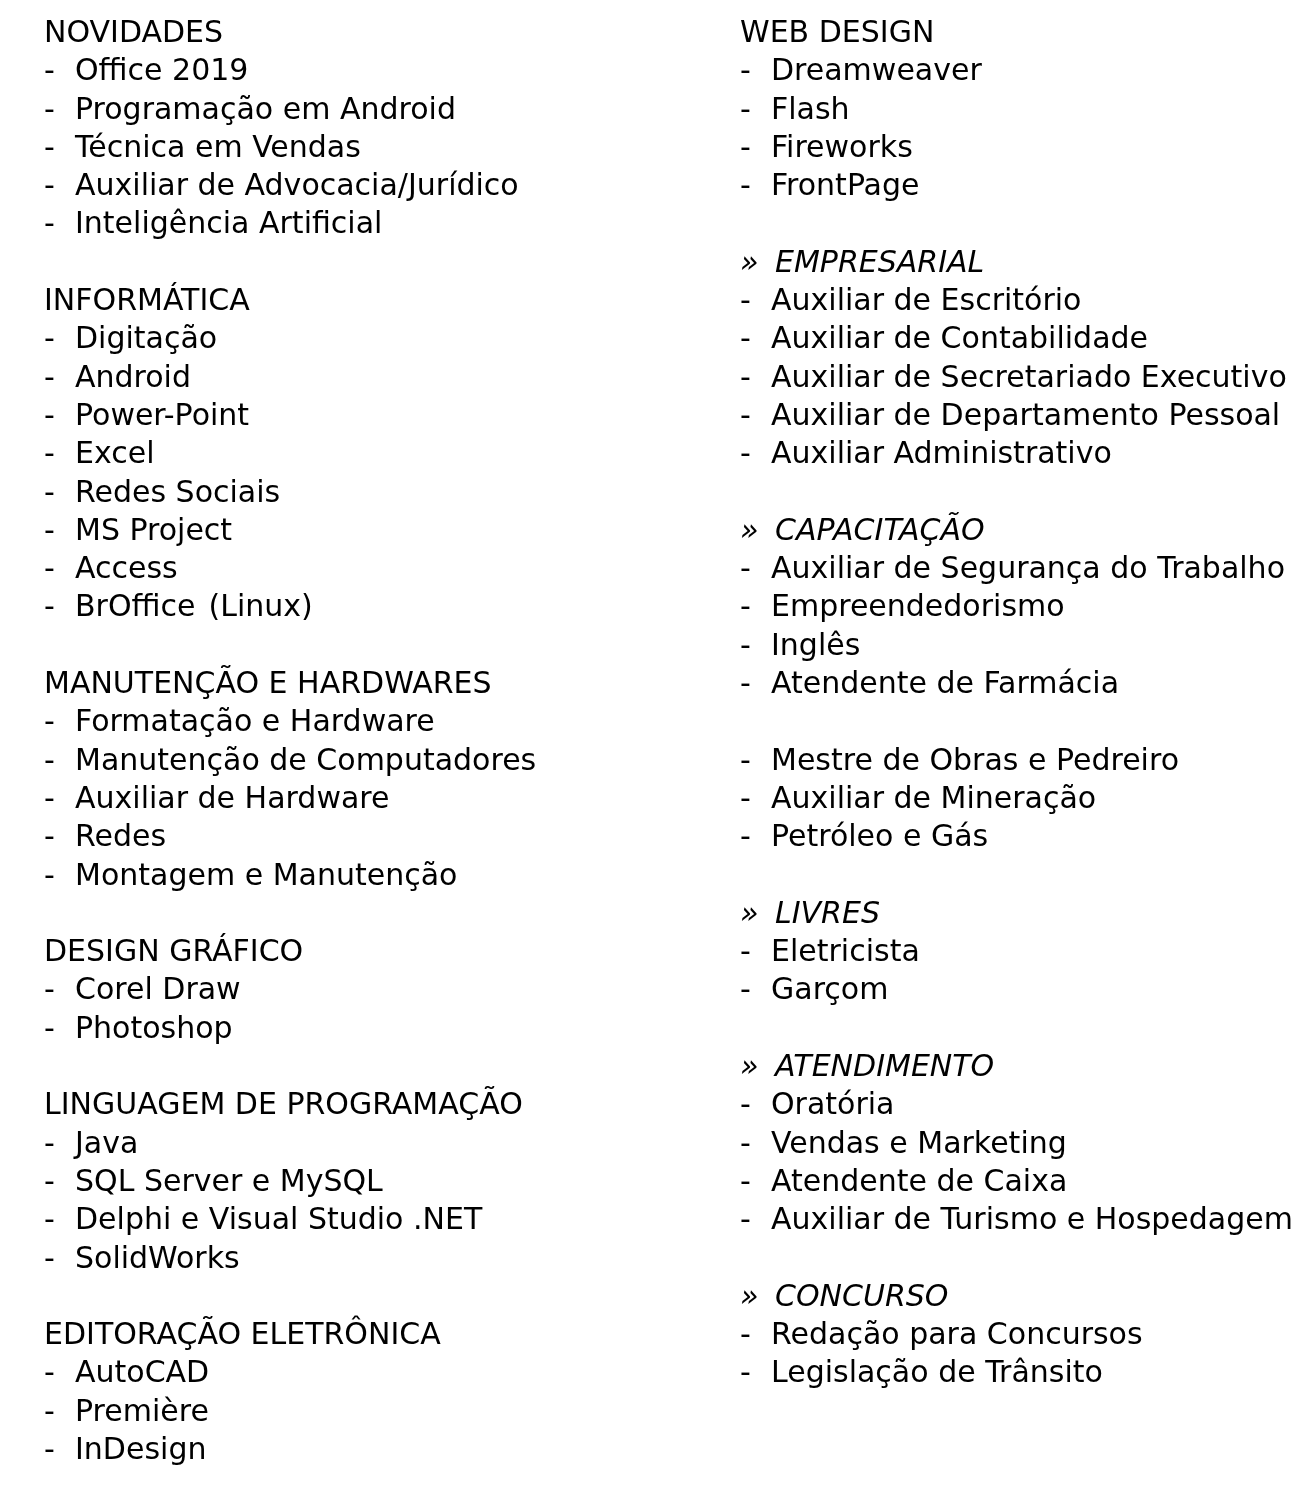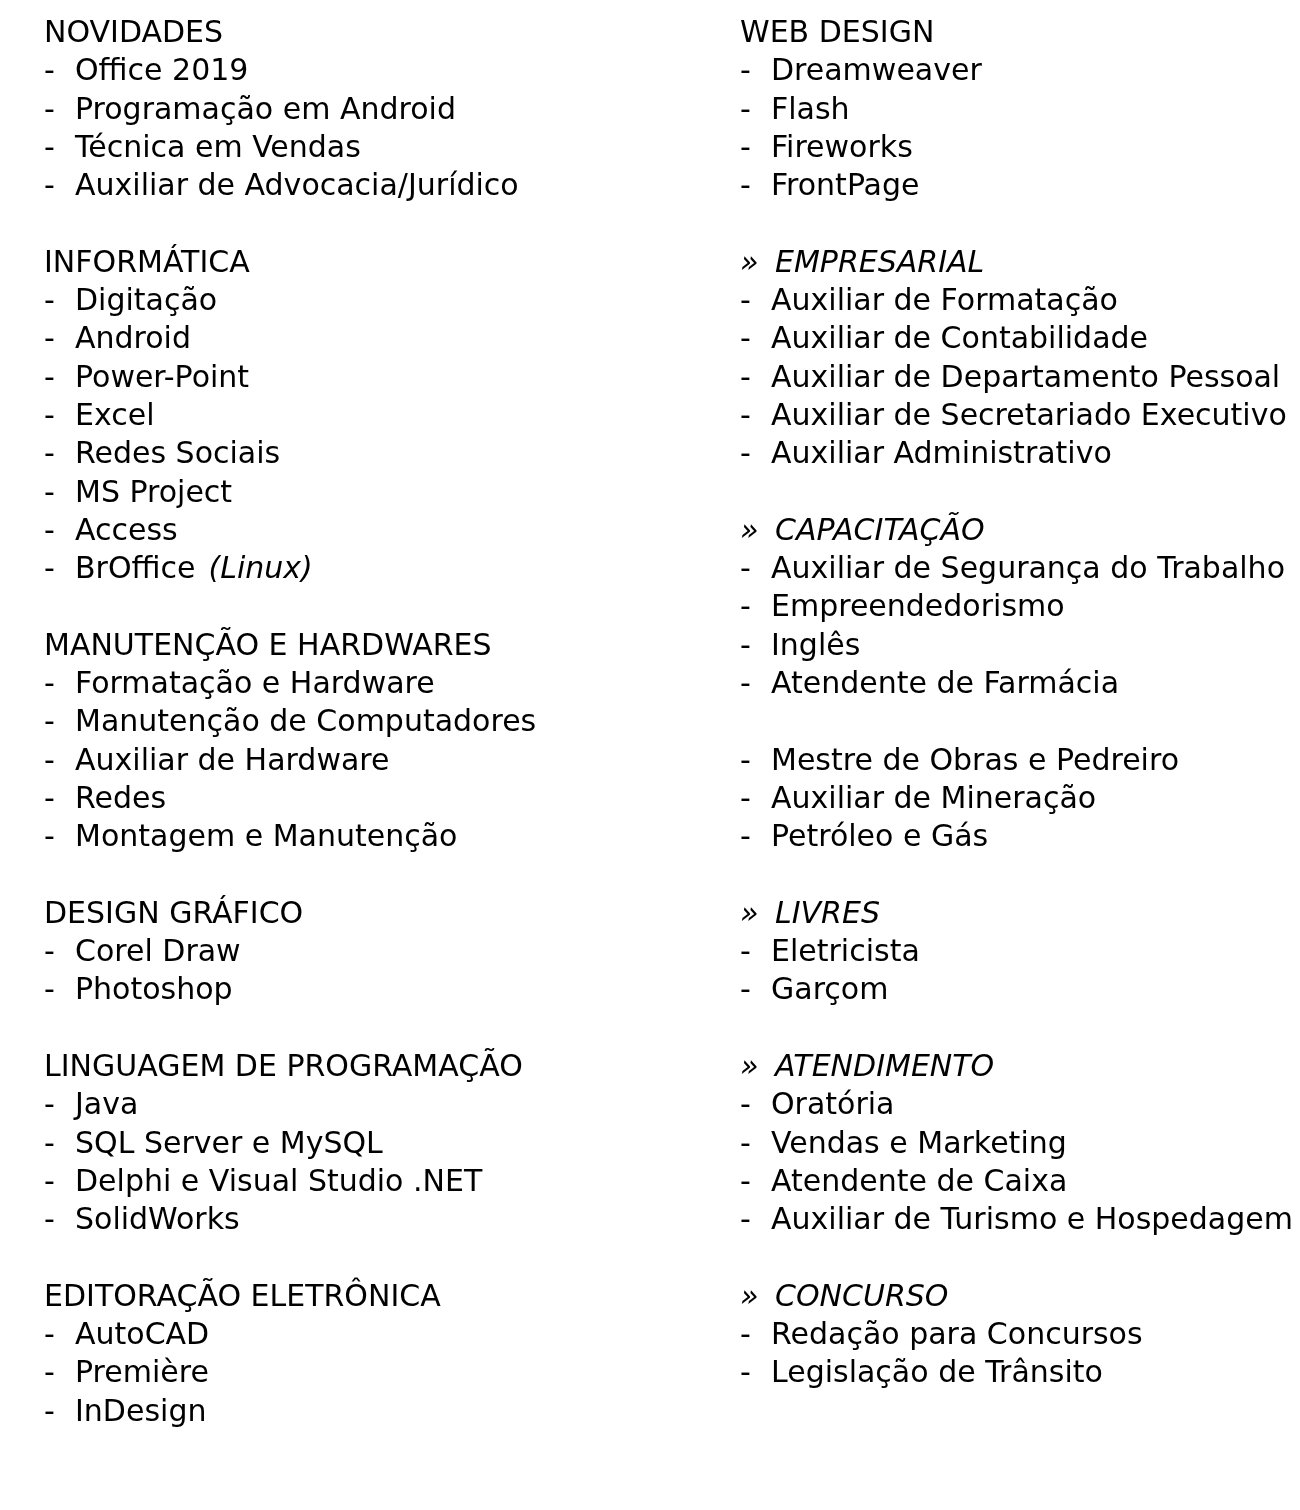--- a/index.html
+++ b/index.html
@@ -19,33 +19,34 @@
   .section { margin-bottom: var(--lh); }
   .heading, .item {
     font-size: 30px;
     line-height: var(--lh);
     white-space: nowrap;
   }
   .heading { font-weight: normal; }
   .heading.arrow .title, .heading.arrow .glyph { font-style: italic; }
   .glyph { display: inline-block; width: 35px; }
   .bullet { display: inline-block; width: 31px; }
-  .suffix { font-style: italic; margin-left: 13px; text-align: right; }
+  .suffix { margin-left: 13px; text-align: right; }
 </style>
 </head>
 <body>
 
 <div class="page">
   <div class="column" id="col-0">
       <div class="section">
         <div class="heading"><span class="title">NOVIDADES</span></div>
         <div class="item"><span class="bullet">-</span><span class="itext">Office 2019</span></div>
         <div class="item"><span class="bullet">-</span><span class="itext">Programação em Android</span></div>
         <div class="item"><span class="bullet">-</span><span class="itext">Técnica em Vendas</span></div>
         <div class="item"><span class="bullet">-</span><span class="itext">Auxiliar de Advocacia/Jurídico</span></div>
+        <div class="item"><span class="bullet">-</span><span class="itext">Inteligência Artificial</span></div>
       </div>
       <div class="section">
         <div class="heading"><span class="title">INFORMÁTICA</span></div>
         <div class="item"><span class="bullet">-</span><span class="itext">Digitação</span></div>
         <div class="item"><span class="bullet">-</span><span class="itext">Android</span></div>
         <div class="item"><span class="bullet">-</span><span class="itext">Power-Point</span></div>
         <div class="item"><span class="bullet">-</span><span class="itext">Excel</span></div>
         <div class="item"><span class="bullet">-</span><span class="itext">Redes Sociais</span></div>
         <div class="item"><span class="bullet">-</span><span class="itext">MS Project</span></div>
         <div class="item"><span class="bullet">-</span><span class="itext">Access</span></div>
@@ -81,24 +82,24 @@
   <div class="column" id="col-1">
       <div class="section">
         <div class="heading"><span class="title">WEB DESIGN</span></div>
         <div class="item"><span class="bullet">-</span><span class="itext">Dreamweaver</span></div>
         <div class="item"><span class="bullet">-</span><span class="itext">Flash</span></div>
         <div class="item"><span class="bullet">-</span><span class="itext">Fireworks</span></div>
         <div class="item"><span class="bullet">-</span><span class="itext">FrontPage</span></div>
       </div>
       <div class="section">
         <div class="heading arrow"><span class="glyph">»</span><span class="title">EMPRESARIAL</span></div>
-        <div class="item"><span class="bullet">-</span><span class="itext">Auxiliar de Formatação</span></div>
+        <div class="item"><span class="bullet">-</span><span class="itext">Auxiliar de Escritório</span></div>
         <div class="item"><span class="bullet">-</span><span class="itext">Auxiliar de Contabilidade</span></div>
+        <div class="item"><span class="bullet">-</span><span class="itext">Auxiliar de Secretariado Executivo</span></div>
         <div class="item"><span class="bullet">-</span><span class="itext">Auxiliar de Departamento Pessoal</span></div>
-        <div class="item"><span class="bullet">-</span><span class="itext">Auxiliar de Secretariado Executivo</span></div>
         <div class="item"><span class="bullet">-</span><span class="itext">Auxiliar Administrativo</span></div>
       </div>
       <div class="section">
         <div class="heading arrow"><span class="glyph">»</span><span class="title">CAPACITAÇÃO</span></div>
         <div class="item"><span class="bullet">-</span><span class="itext">Auxiliar de Segurança do Trabalho</span></div>
         <div class="item"><span class="bullet">-</span><span class="itext">Empreendedorismo</span></div>
         <div class="item"><span class="bullet">-</span><span class="itext">Inglês</span></div>
         <div class="item"><span class="bullet">-</span><span class="itext">Atendente de Farmácia</span></div>
       </div>
       <div class="section">

